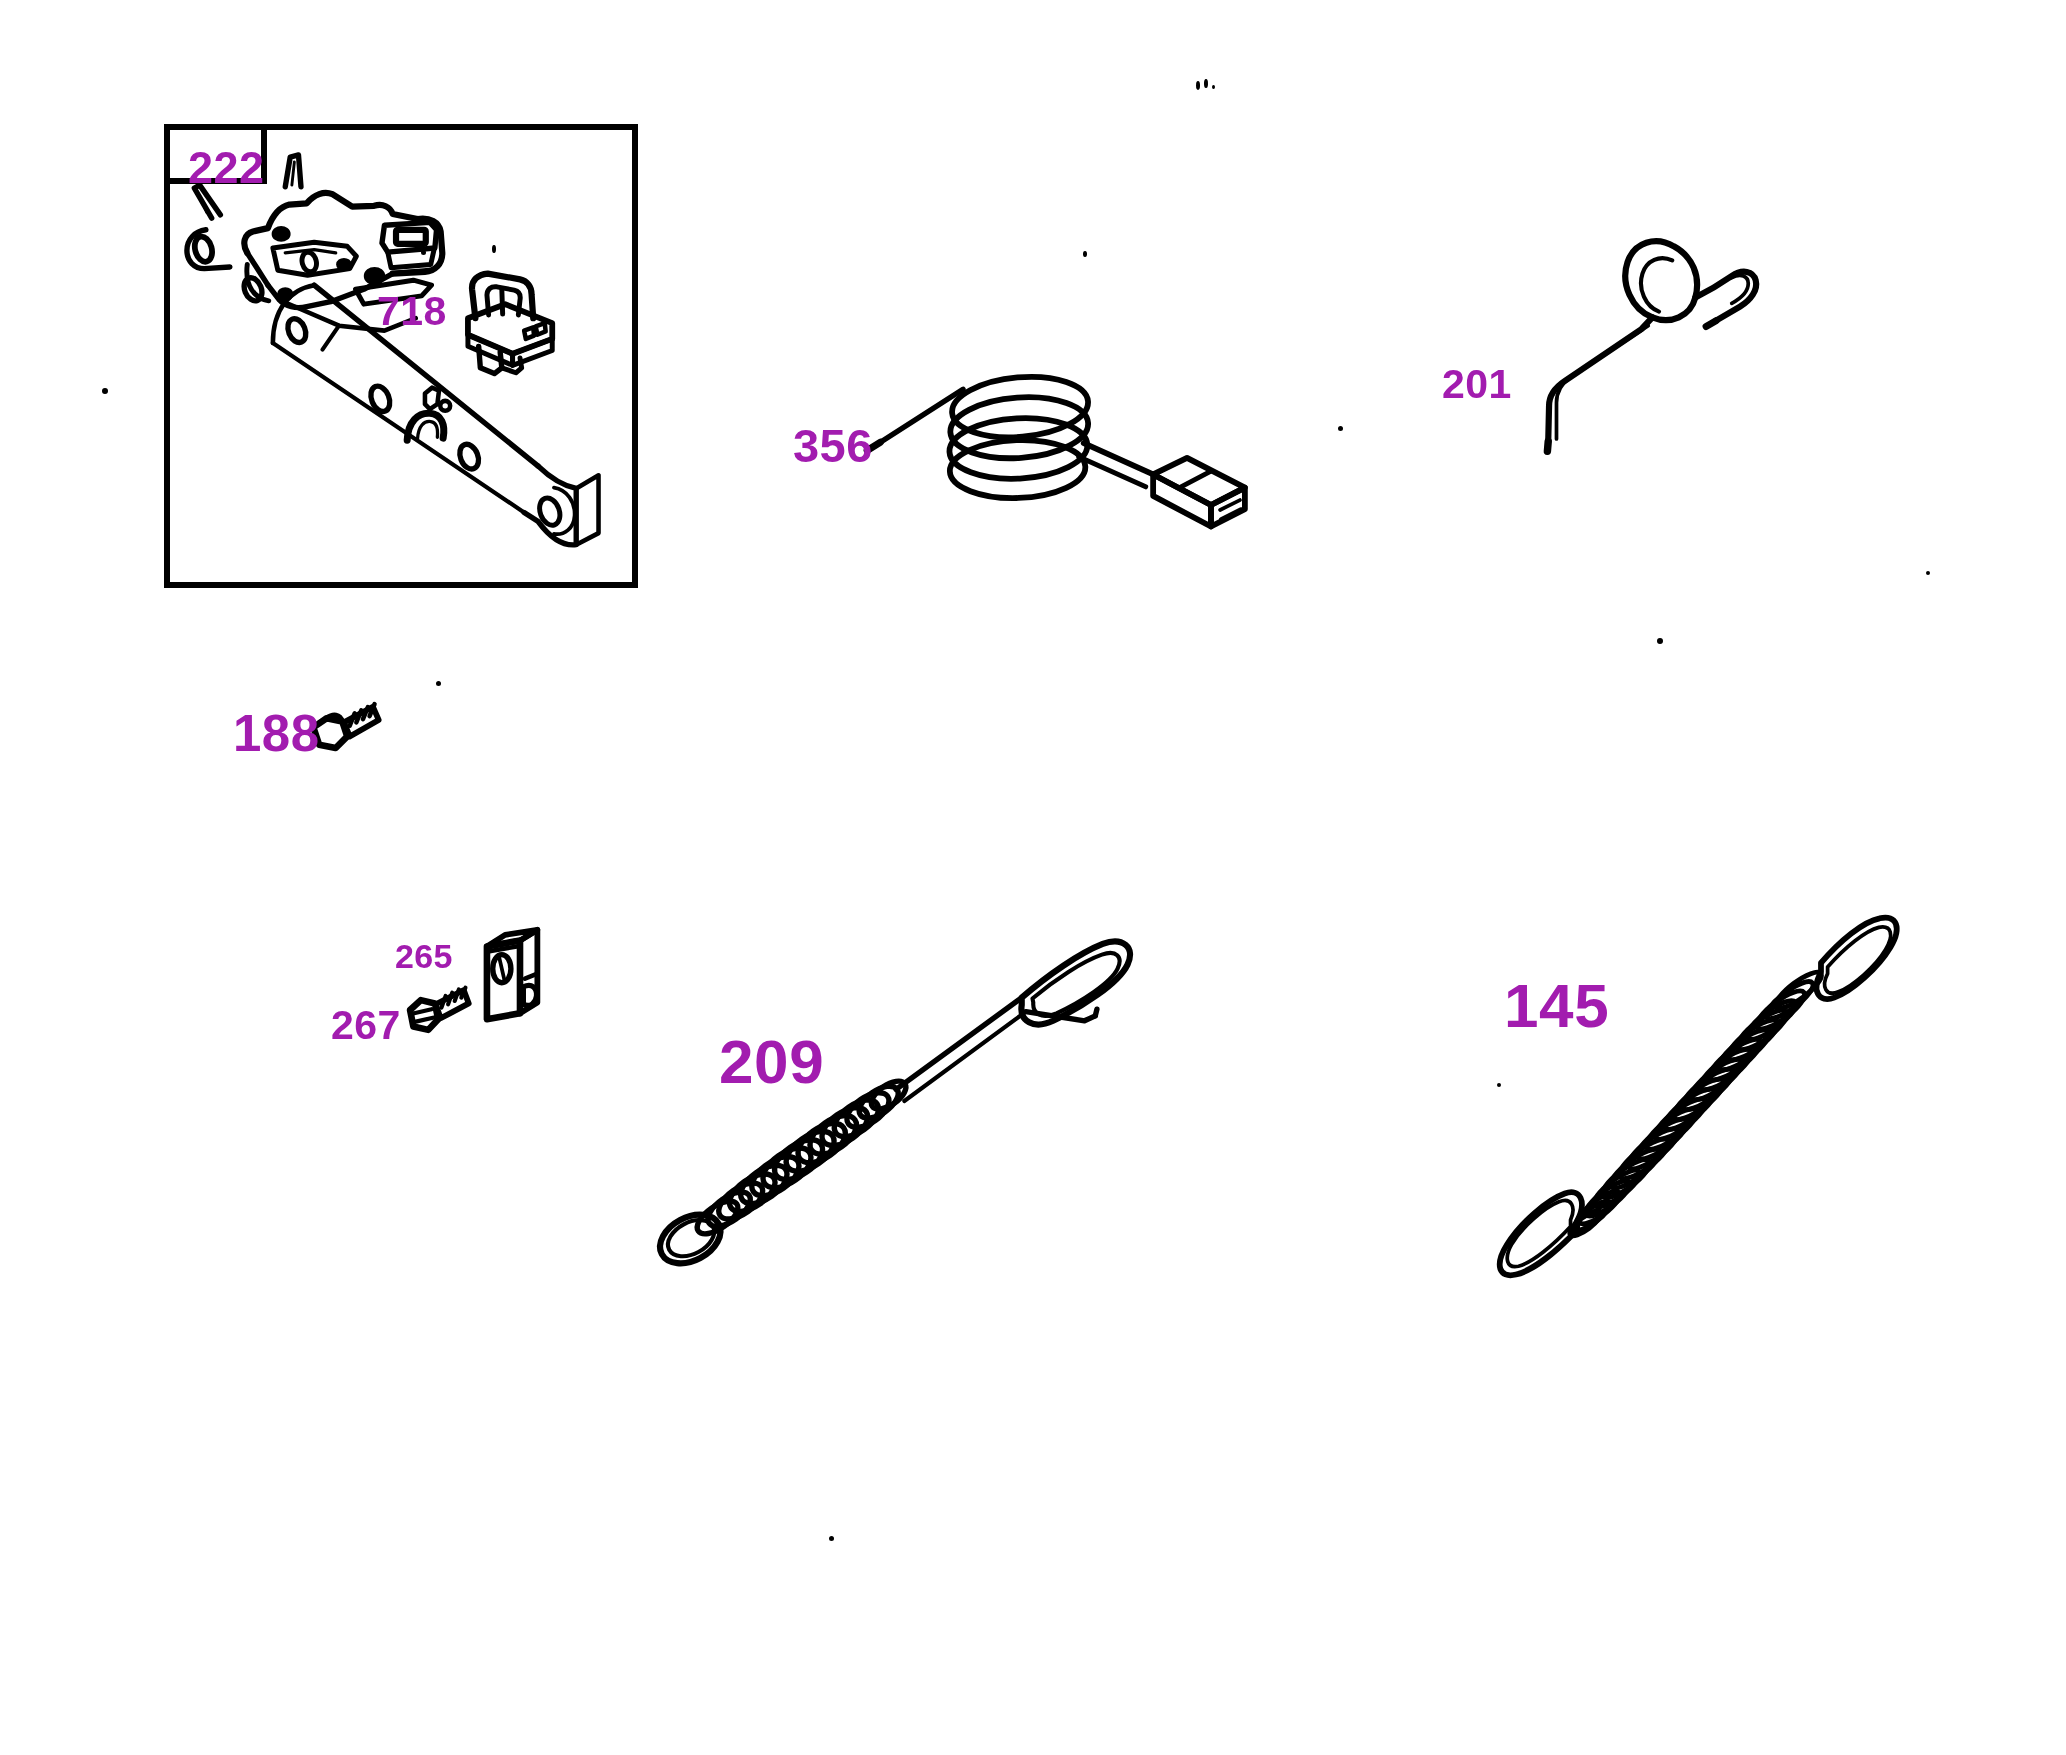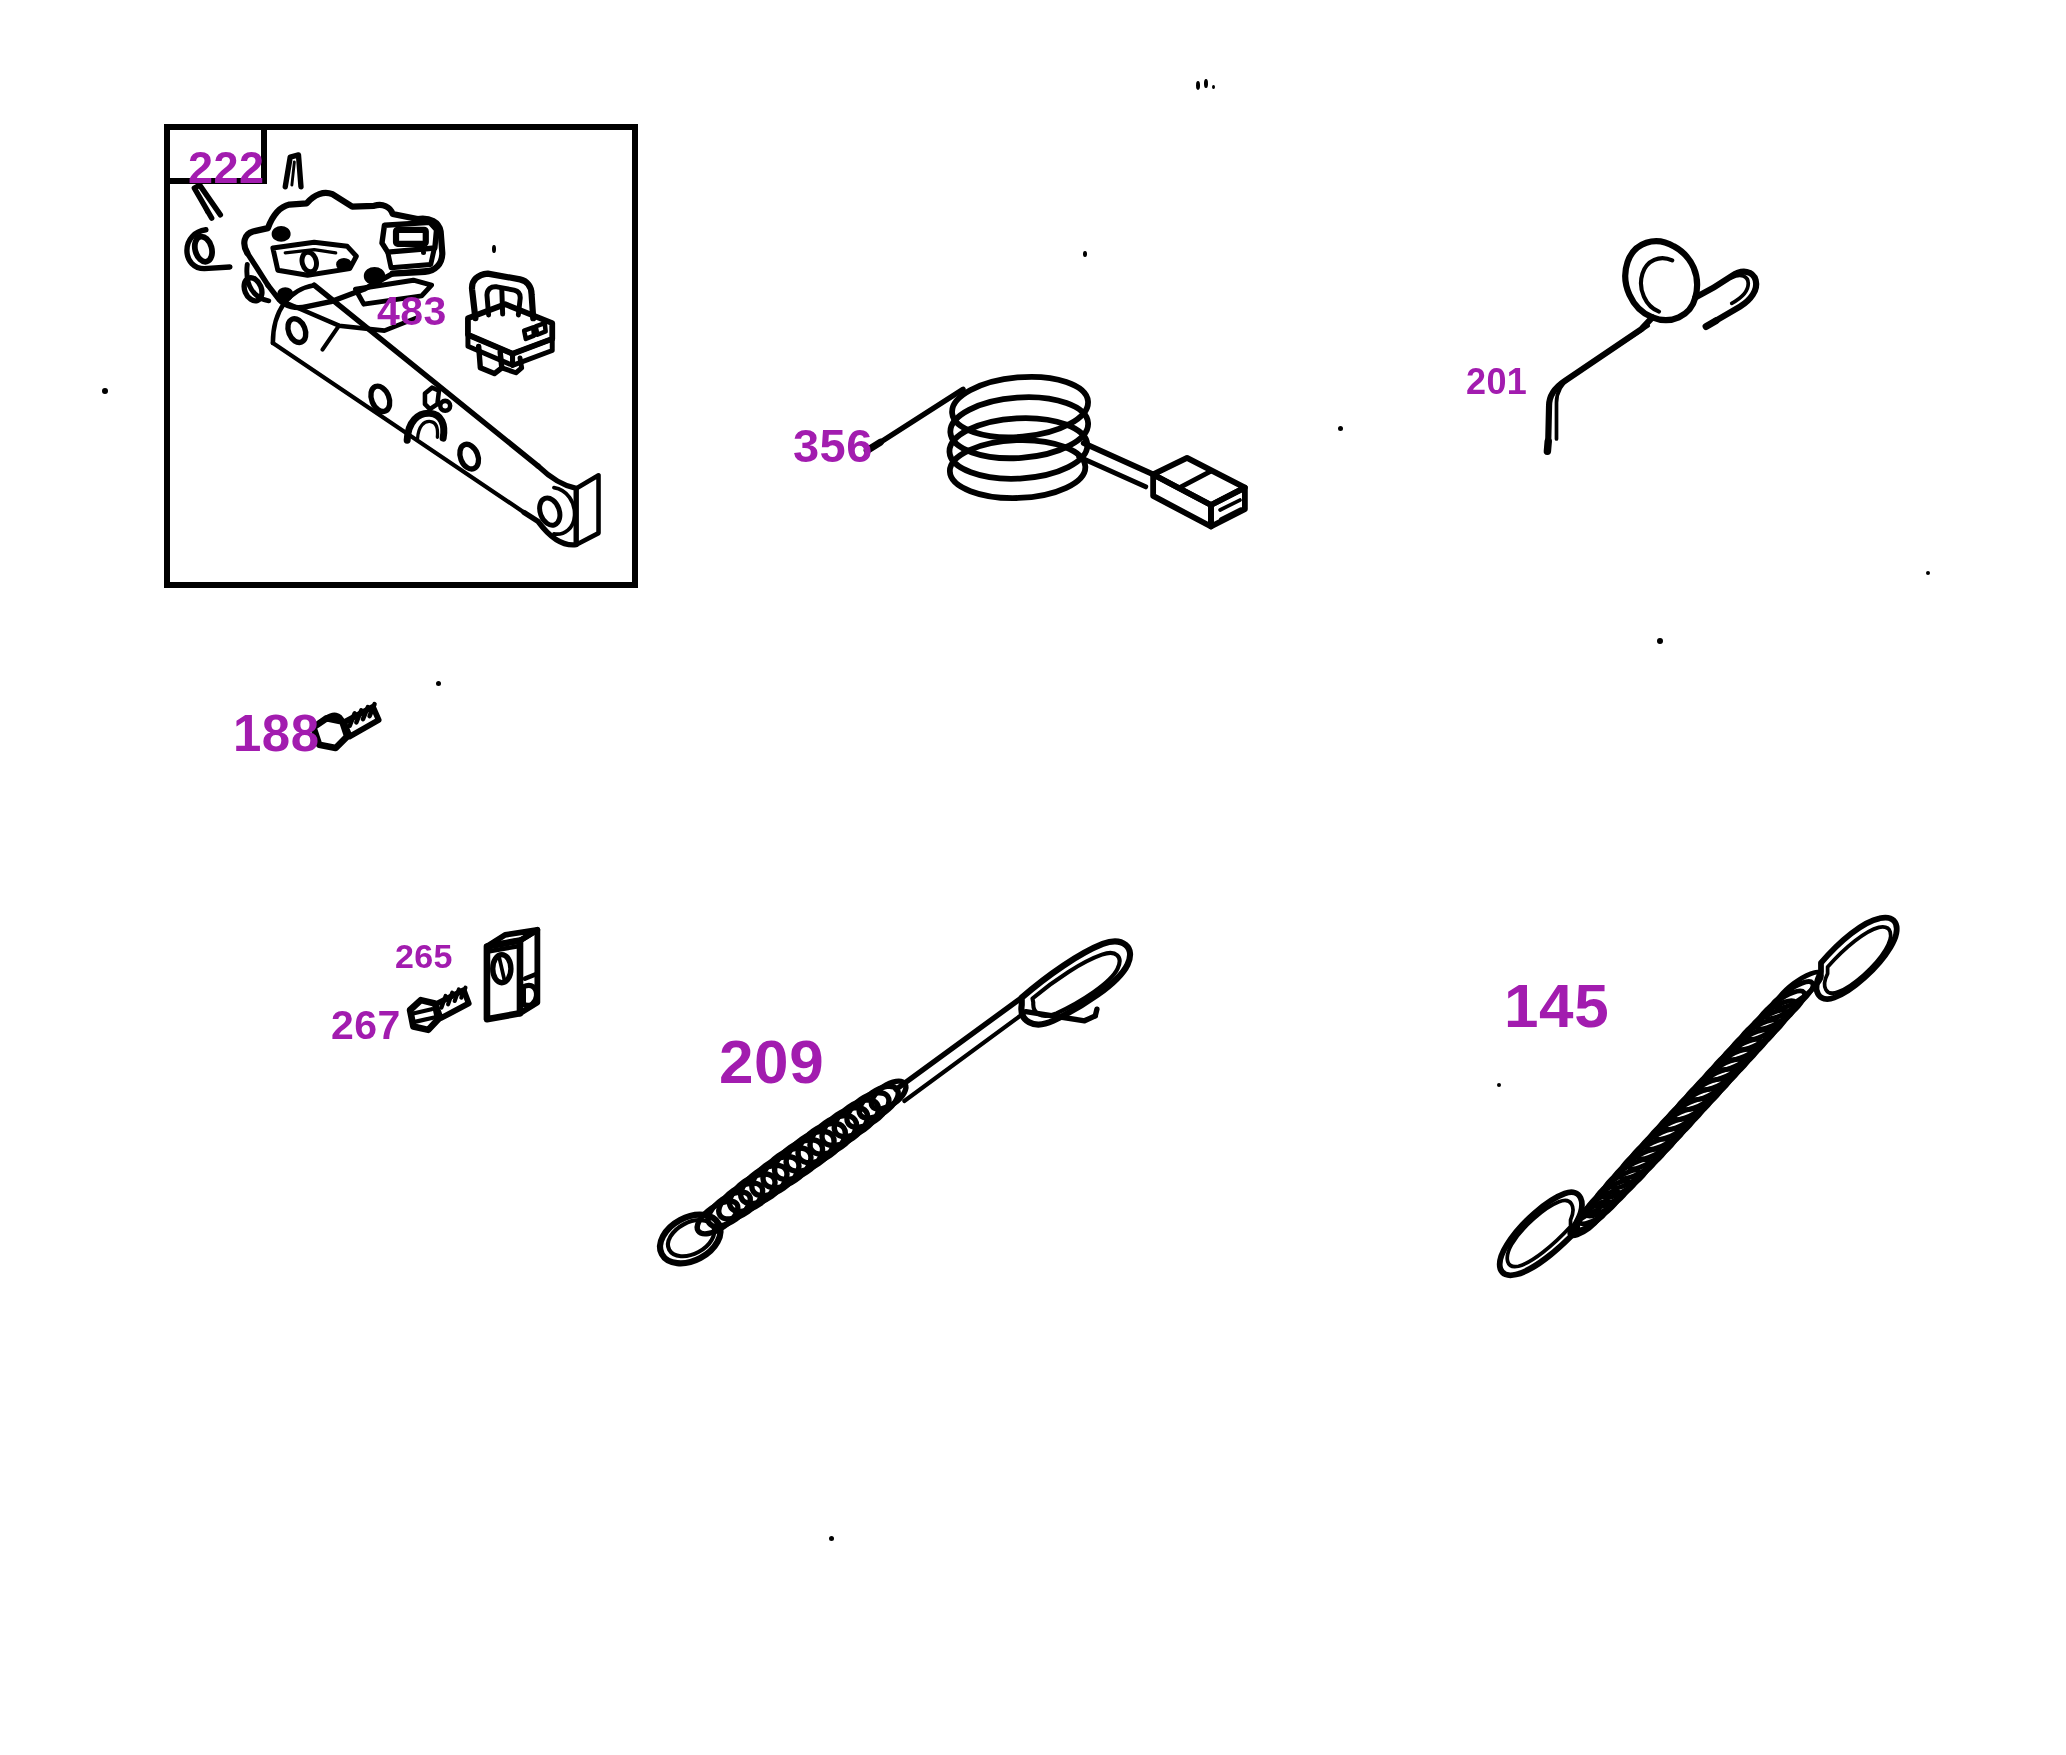--- a/index.html
+++ b/index.html
@@ -31,21 +31,21 @@
     font-weight: bold;
     color: #a21caf;
     letter-spacing: 0.01em;
     white-space: nowrap;
     line-height: 1;
     user-select: none;
   }
   .cal-222 { left: 188px;  top: 145px;  font-size: 45px; }
   .cal-621 { left: 377px;  top: 291px;  font-size: 41px; }
   .cal-356 { left: 793px; top: 422px; font-size: 47px; }
-  .cal-201 { left: 1442px; top: 364px;  font-size: 36px; margin-left: 24px; }
+  .cal-201 { left: 1442px; top: 364px;  font-size: 41px; }
   .cal-188 { left: 233px;  top: 708px; font-size: 51px; }
   .cal-265 { left: 395px;  top: 939px; font-size: 34px; }
   .cal-267 { left: 331px;  top: 1005px; font-size: 41px; }
   .cal-209 { left: 719px; top: 1031px; font-size: 62px; }
   .cal-211 { left: 1504px; top: 975px; font-size: 62px; }
 
   .box-frame {
     position: absolute;
     left: 164px;
     top: 124px;
@@ -394,21 +394,21 @@
   <div class="speck" style="left:492px;top:245px;width:3.7px;height:8.3px;"></div>
   <div class="speck" style="left:102px;top:388px;width:5.8px;height:5.8px;"></div>
   <div class="speck" style="left:436px;top:681px;width:5px;height:5px;"></div>
   <div class="speck" style="left:1338px;top:426px;width:5px;height:5px;"></div>
   <div class="speck" style="left:1926px;top:571px;width:4.1px;height:4.1px;"></div>
   <div class="speck" style="left:1657px;top:638px;width:5.8px;height:5.8px;"></div>
   <div class="speck" style="left:1497px;top:1083px;width:4.1px;height:4.1px;"></div>
   <div class="speck" style="left:829px;top:1536px;width:5px;height:5px;"></div>
 
   <div class="callout cal-222">222</div>
-  <div class="callout cal-621">483</div>
+  <div class="callout cal-621">718</div>
   <div class="callout cal-356">356</div>
   <div class="callout cal-201">201</div>
   <div class="callout cal-188">188</div>
   <div class="callout cal-265">265</div>
   <div class="callout cal-267">267</div>
   <div class="callout cal-209">209</div>
   <div class="callout cal-211">145</div>
 
 </div>
 

